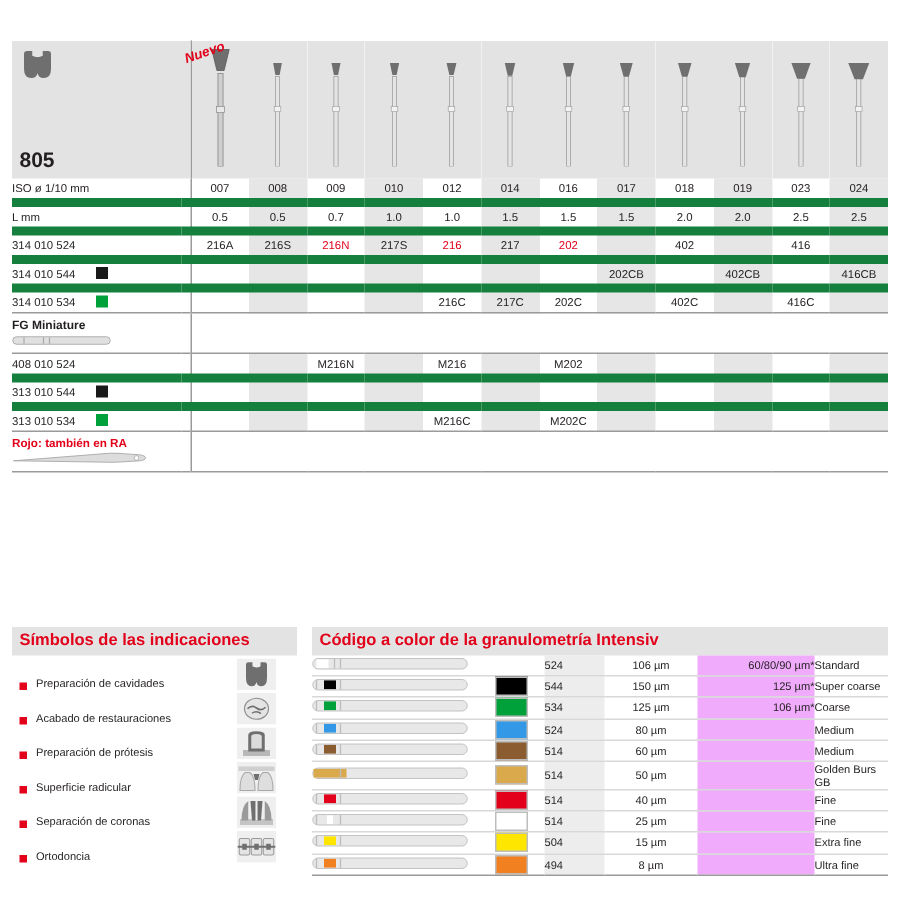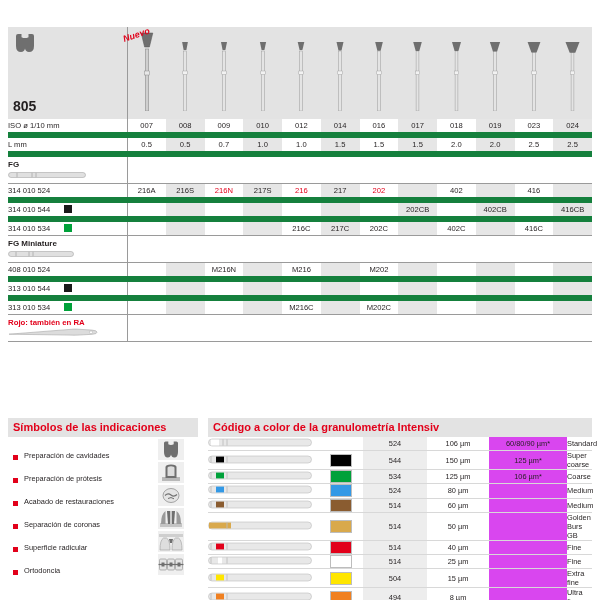--- a/index.html
+++ b/index.html
@@ -96,23 +96,23 @@
 
   
   #granu{
     position:absolute; left:208px; top:418px; width:384px;
   }
   .gtbl{border-collapse:collapse;width:384px;table-layout:fixed;font-size:7.4px;}
   .gtbl td{height:13.2px;padding:0;vertical-align:middle;border-bottom:1px solid #d8d8d8;}
   .g-bur{width:110px;padding-left:2px;}
   .g-sw{width:45px;text-align:center;}
   .g-sw i{display:inline-block;width:20px;height:11px;border:1px solid #bdbdbd;vertical-align:middle;}
-  .g-iso{width:64px;text-align:center;padding-right:10px;background:#ededed;}
+  .g-iso{width:40px;text-align:left;padding-right:10px;background:#ededed;}
   .g-grit{width:62px;text-align:center;padding-right:10px;}
-  .g-alt{width:78px;text-align:center;padding-right:5px;background:#d946ef;}
+  .g-alt{width:78px;text-align:right;padding-right:5px;background:#f0abfc;}
   .g-name{padding-left:5px;}
   .gtbl tr:last-child td{border-bottom:1px solid #9a9a9a;}
 </style>
 </head>
 <body>
 
 <div id="catalog">
   <div class="nuevo">Nuevo</div>
   <table class="ctbl">
     <colgroup>
@@ -268,35 +268,20 @@
         <td class="num">1.0</td>
         <td class="num shade">1.5</td>
         <td class="num">1.5</td>
         <td class="num shade">1.5</td>
         <td class="num">2.0</td>
         <td class="num shade">2.0</td>
         <td class="num">2.5</td>
         <td class="num shade">2.5</td>
       </tr>
 
-      <tr class="sec-row row-line">
-        <td class="sec-lbl" colspan="2">
-          <span>FG</span>
-          <span class="shank">
-            <svg width="78" height="8" viewBox="0 0 78 8">
-                <rect x="0.5" y="1.5" width="77" height="5" rx="2.5" fill="#e0e0e0" stroke="#a8a8a8" stroke-width="0.6"></rect>
-                <line x1="9" y1="1.8" x2="9" y2="6.2" stroke="#a8a8a8" stroke-width="0.8"></line>
-                <line x1="24" y1="1.8" x2="24" y2="6.2" stroke="#a8a8a8" stroke-width="0.8"></line>
-                <line x1="28" y1="1.8" x2="28" y2="6.2" stroke="#a8a8a8" stroke-width="0.8"></line>
-              </svg>
-          </span>
-        </td>
-        <td class="vsplit"></td>
-        <td colspan="11"></td>
-      </tr>
 
       <tr class="dat-row row-thin">
         <td class="lbl">314 010 524</td>
         <td></td>
         <td class="num vsplit">216A</td>
         <td class="num shade">216S</td>
         <td class="num red">216N</td>
         <td class="num shade">217S</td>
         <td class="num red">216</td>
         <td class="num shade">217</td>
@@ -437,75 +422,75 @@
 <div id="symbols">
   <div class="panel-title">Símbolos de las indicaciones</div>
 
   <div class="symrow">
     <span class="bullet"></span>
     <span class="symtxt">Preparación de cavidades</span>
     <span class="symicon">
       <svg width="26" height="21" viewBox="0 0 26 21">
           <rect width="26" height="21" fill="#efefef"></rect>
           <path d="M6 4 Q6 2.5 7.6 2.5 L10.3 2.5 L10.3 5.2 Q13 6.8 15.7 5.2 L15.7 2.5 L18.4 2.5 Q20 2.5 20 4 L20 13 Q20 18.5 16.2 18.5 Q13.5 18.5 13 15.6 Q12.5 18.5 9.8 18.5 Q6 18.5 6 13 Z" fill="#6f6f6f"></path>
+        </svg>
+    </span>
+  </div>
+
+  <div class="symrow">
+    <span class="bullet"></span>
+    <span class="symtxt">Acabado de restauraciones</span>
+    <span class="symicon">
+      <svg width="26" height="21" viewBox="0 0 26 21">
+          <rect width="26" height="21" fill="#efefef"></rect>
+          <ellipse cx="13" cy="10.5" rx="8" ry="7" fill="#e4e4e4" stroke="#909090" stroke-width="0.8"></ellipse>
+          <path d="M7 10.5 Q10 7.5 13 10 Q16 12.5 19 9.5" fill="none" stroke="#6f6f6f" stroke-width="1.1"></path>
+          <path d="M10 13.5 Q13 11.5 16 13.8" fill="none" stroke="#6f6f6f" stroke-width="1"></path>
         </svg>
     </span>
   </div>
 
   <div class="symrow">
     <span class="bullet"></span>
     <span class="symtxt">Preparación de prótesis</span>
     <span class="symicon">
       <svg width="26" height="21" viewBox="0 0 26 21">
           <rect width="26" height="21" fill="#efefef"></rect>
           <rect x="4" y="15" width="18" height="4" fill="#b8b8b8"></rect>
           <path d="M7.5 5 Q7.5 2.5 13 2.5 Q18.5 2.5 18.5 5 L18.5 16 L7.5 16 Z" fill="#6f6f6f"></path>
           <path d="M9.5 6 Q9.5 4.3 13 4.3 Q16.5 4.3 16.5 6 L16.5 14 L9.5 14 Z" fill="#dcdcdc"></path>
         </svg>
     </span>
   </div>
 
   <div class="symrow">
     <span class="bullet"></span>
-    <span class="symtxt">Acabado de restauraciones</span>
+    <span class="symtxt">Superficie radicular</span>
     <span class="symicon">
       <svg width="26" height="21" viewBox="0 0 26 21">
           <rect width="26" height="21" fill="#efefef"></rect>
-          <ellipse cx="13" cy="10.5" rx="8" ry="7" fill="#e4e4e4" stroke="#909090" stroke-width="0.8"></ellipse>
-          <path d="M7 10.5 Q10 7.5 13 10 Q16 12.5 19 9.5" fill="none" stroke="#6f6f6f" stroke-width="1.1"></path>
-          <path d="M10 13.5 Q13 11.5 16 13.8" fill="none" stroke="#6f6f6f" stroke-width="1"></path>
+          <rect x="1" y="3" width="24" height="3" fill="#cfcfcf"></rect>
+          <path d="M2 19 Q2 9 5.5 7 L8.5 7 Q12 9 12 19 Z" fill="#dedede" stroke="#a8a8a8" stroke-width="0.7"></path>
+          <path d="M14 19 Q14 9 17.5 7 L20.5 7 Q24 9 24 19 Z" fill="#dedede" stroke="#a8a8a8" stroke-width="0.7"></path>
+          <path d="M11 8 L15 8 L14 12 L12 12 Z" fill="#6f6f6f"></path>
         </svg>
     </span>
   </div>
 
   <div class="symrow">
     <span class="bullet"></span>
     <span class="symtxt">Separación de coronas</span>
     <span class="symicon">
       <svg width="26" height="21" viewBox="0 0 26 21">
           <rect width="26" height="21" fill="#efefef"></rect>
           <rect x="2" y="15" width="22" height="4" fill="#c4c4c4"></rect>
           <path d="M3 16 Q3 6 7.5 3 L7.5 16 Z" fill="#9a9a9a"></path>
           <path d="M23 16 Q23 6 18.5 3 L18.5 16 Z" fill="#9a9a9a"></path>
           <path d="M9 3 L17 3 L16 16 L10 16 Z" fill="#6f6f6f"></path>
           <line x1="13" y1="2" x2="13" y2="16" stroke="#efefef" stroke-width="1.4"></line>
-        </svg>
-    </span>
-  </div>
-
-  <div class="symrow">
-    <span class="bullet"></span>
-    <span class="symtxt">Superficie radicular</span>
-    <span class="symicon">
-      <svg width="26" height="21" viewBox="0 0 26 21">
-          <rect width="26" height="21" fill="#efefef"></rect>
-          <rect x="1" y="3" width="24" height="3" fill="#cfcfcf"></rect>
-          <path d="M2 19 Q2 9 5.5 7 L8.5 7 Q12 9 12 19 Z" fill="#dedede" stroke="#a8a8a8" stroke-width="0.7"></path>
-          <path d="M14 19 Q14 9 17.5 7 L20.5 7 Q24 9 24 19 Z" fill="#dedede" stroke="#a8a8a8" stroke-width="0.7"></path>
-          <path d="M11 8 L15 8 L14 12 L12 12 Z" fill="#6f6f6f"></path>
         </svg>
     </span>
   </div>
 
   <div class="symrow">
     <span class="bullet"></span>
     <span class="symtxt">Ortodoncia</span>
     <span class="symicon">
       <svg width="26" height="21" viewBox="0 0 26 21">
           <rect width="26" height="21" fill="#efefef"></rect>

